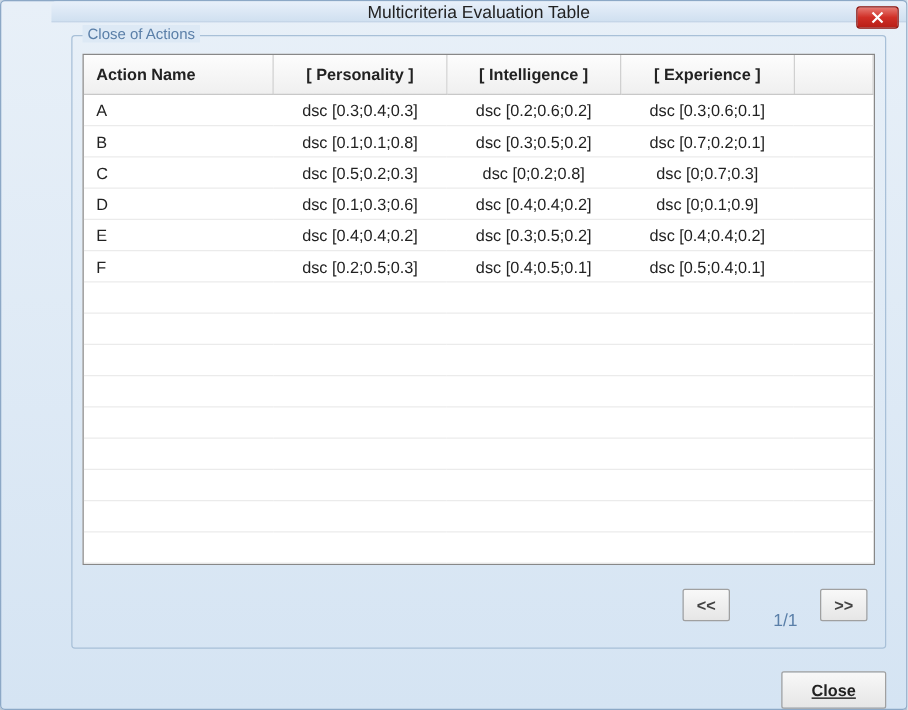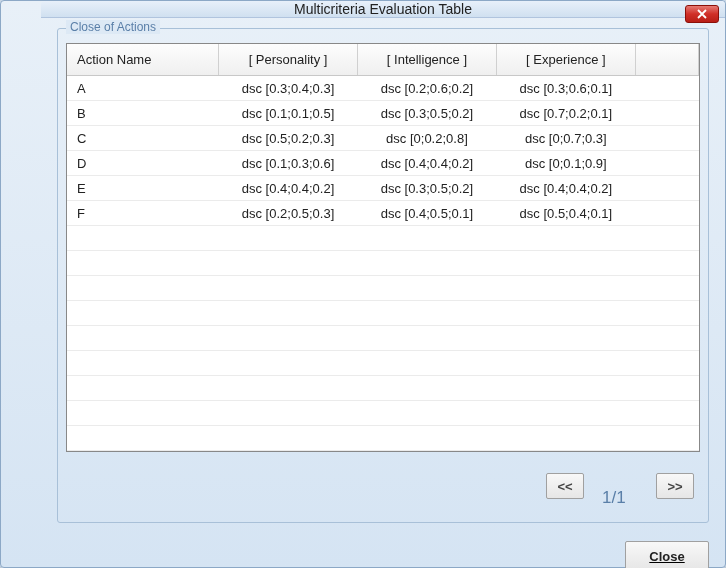--- a/index.html
+++ b/index.html
@@ -94,21 +94,21 @@
       width: 100%;
       border-collapse: collapse;
       table-layout: fixed;
     }
     thead tr {
       background: linear-gradient(to bottom, #fdfdfd 0%, #efefef 100%);
     }
     th {
       text-align: left;
       padding: 8px 10px 8px 10px;
-      font-weight: normal;
+      font-weight: bold;
       font-size: 13px;
       color: #222;
       border-right: 1px solid #d0d0d0;
       border-bottom: 1px solid #c8c8c8;
       white-space: nowrap;
       overflow: hidden;
     }
     th:first-child {
       text-align: left;
     }
@@ -149,23 +149,23 @@
       font-size: 13px;
       color: #444;
       font-weight: bold;
       display: flex;
       align-items: center;
       justify-content: center;
       cursor: pointer;
     }
     .pager-info {
       color: #5a7fa8;
-      font-size: 17px;
+      font-size: 14px;
       min-width: 36px;
-      text-align: left;
+      text-align: right;
       margin-top: 24px;
     }
     .footer {
       display: flex;
       justify-content: flex-end;
       padding: 6px 16px 14px 16px;
       text-decoration: underline;
     }
     .close-button {
       width: 84px;
@@ -222,21 +222,21 @@
           <tbody id="table-body">
           <tr>
                 <td>A</td>
                 <td class="centered">dsc [0.3;0.4;0.3]</td>
                 <td class="centered">dsc [0.2;0.6;0.2]</td>
                 <td class="centered">dsc [0.3;0.6;0.1]</td>
                 <td></td>
               </tr>
               <tr>
                 <td>B</td>
-                <td class="centered">dsc [0.1;0.1;0.5]</td>
+                <td class="centered">dsc [0.1;0.1;0.8]</td>
                 <td class="centered">dsc [0.3;0.5;0.2]</td>
                 <td class="centered">dsc [0.7;0.2;0.1]</td>
                 <td></td>
               </tr>
               <tr>
                 <td>C</td>
                 <td class="centered">dsc [0.5;0.2;0.3]</td>
                 <td class="centered">dsc [0;0.2;0.8]</td>
                 <td class="centered">dsc [0;0.7;0.3]</td>
                 <td></td>

